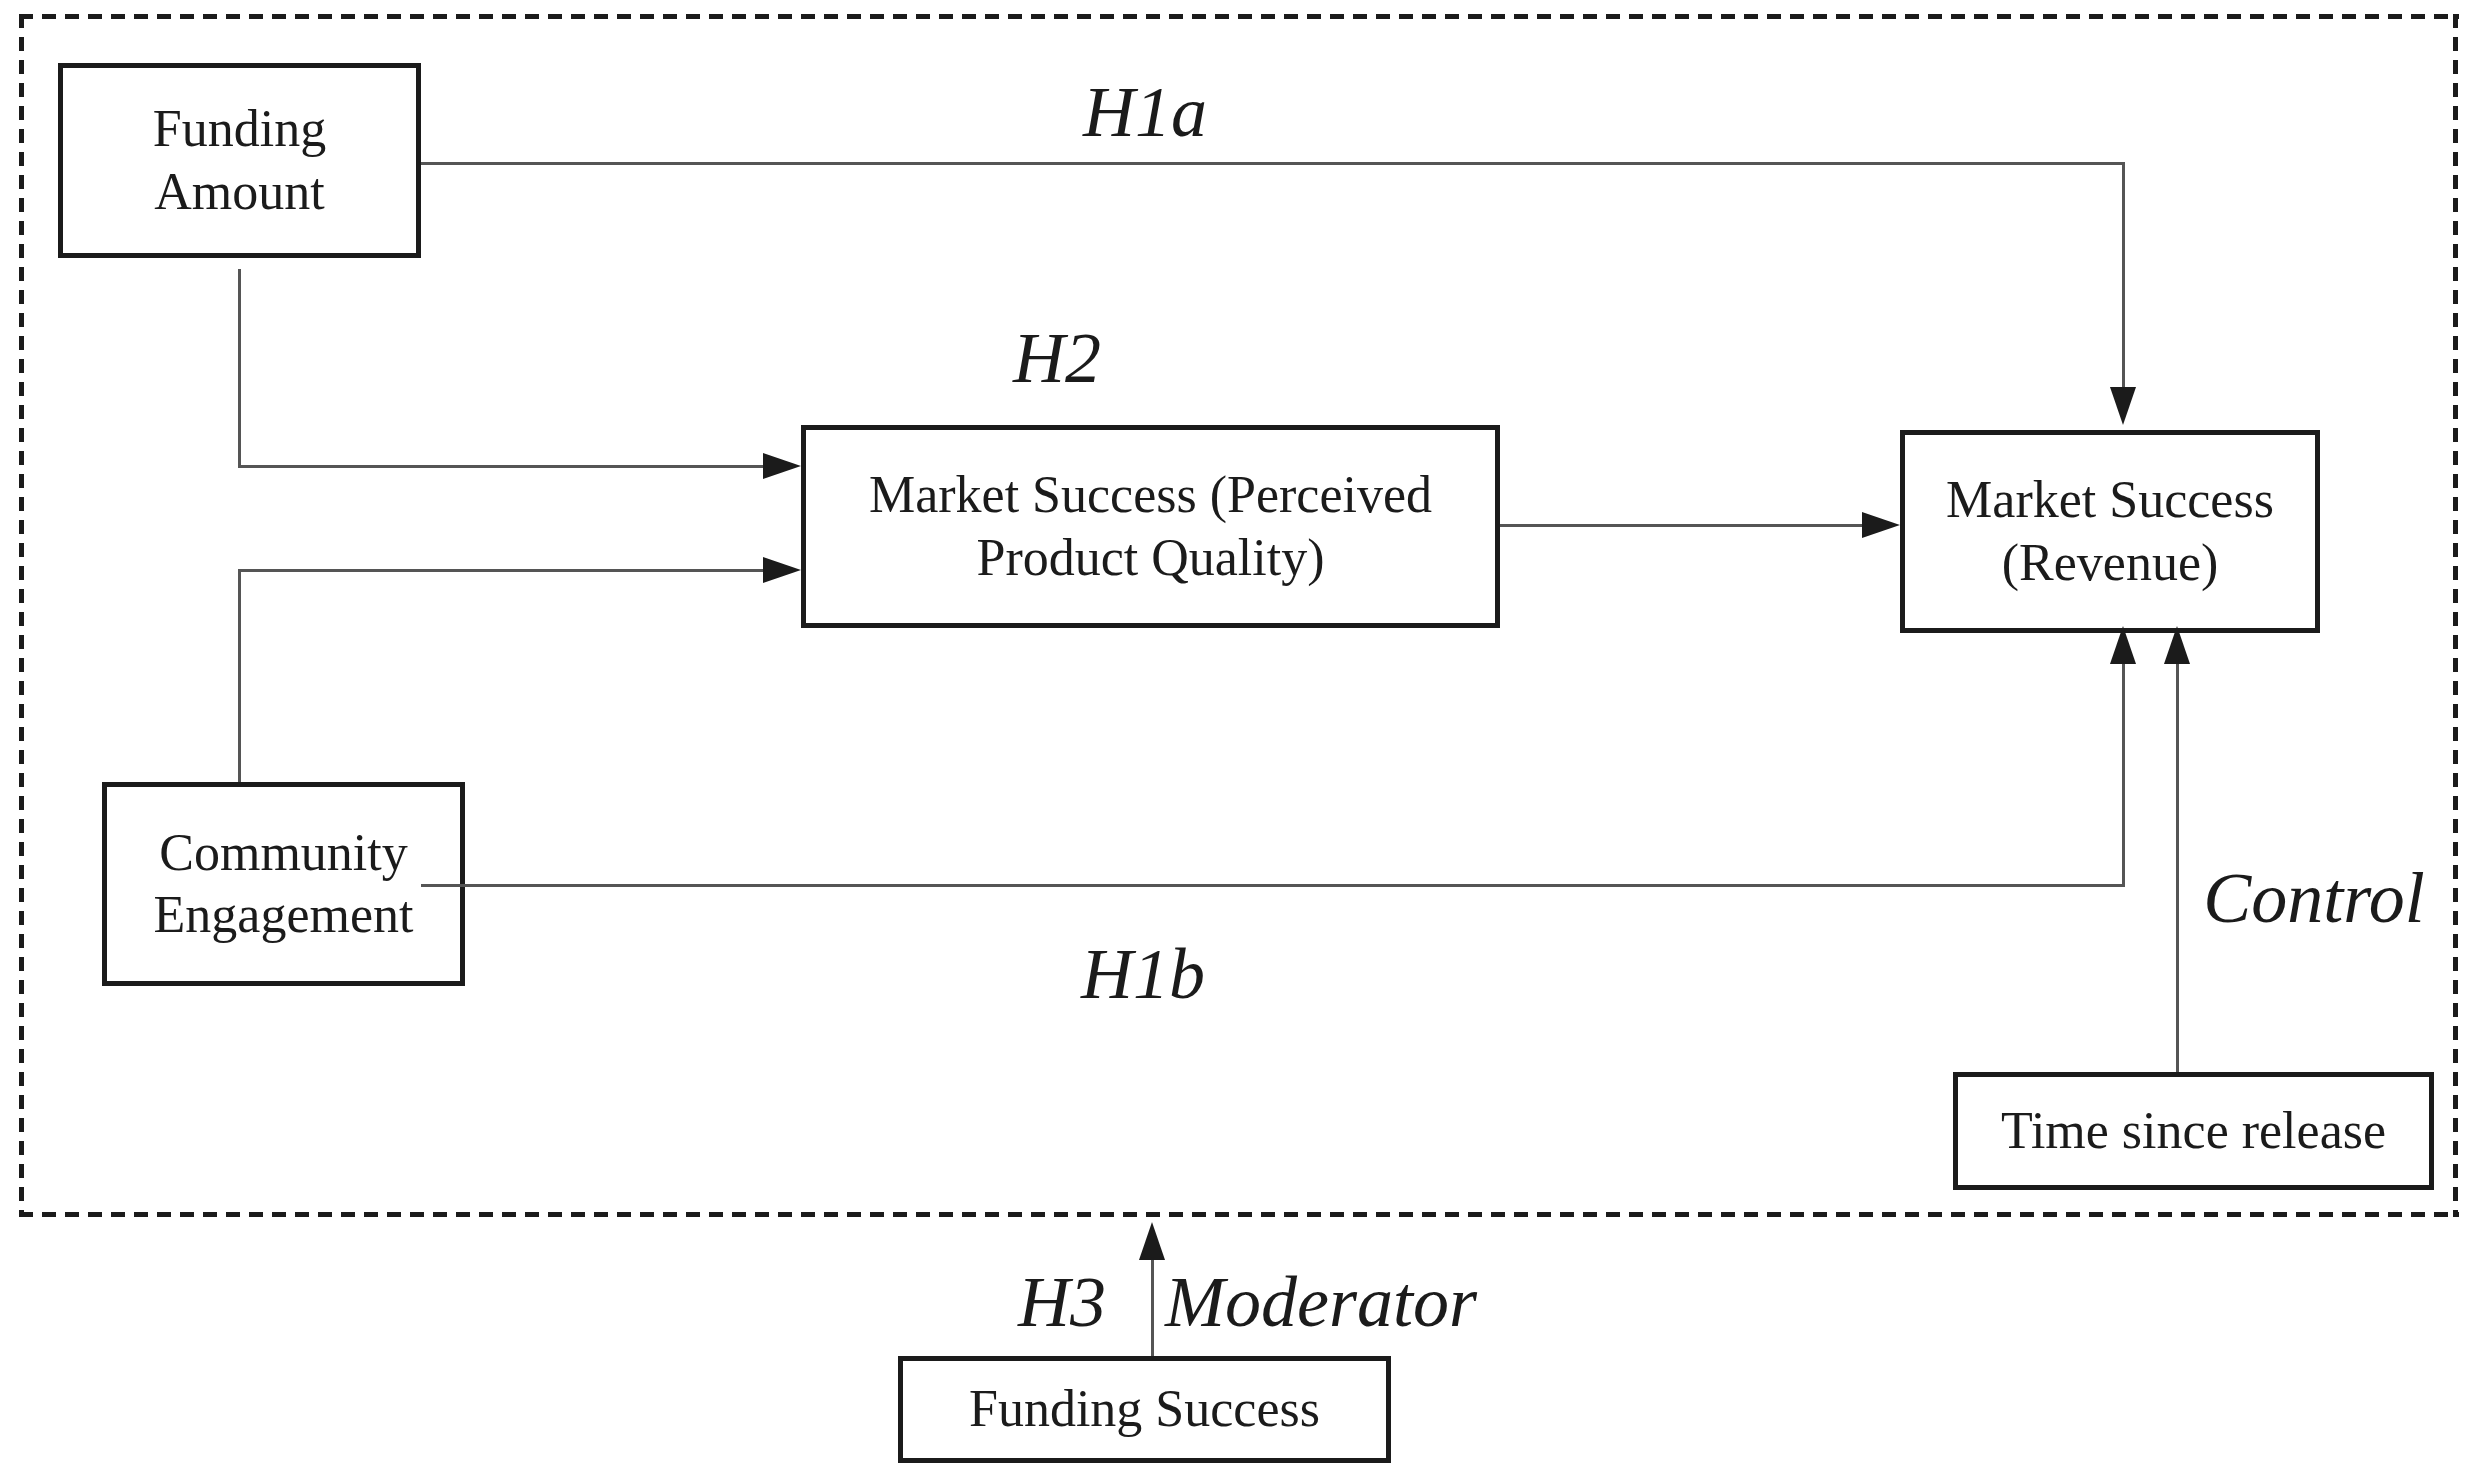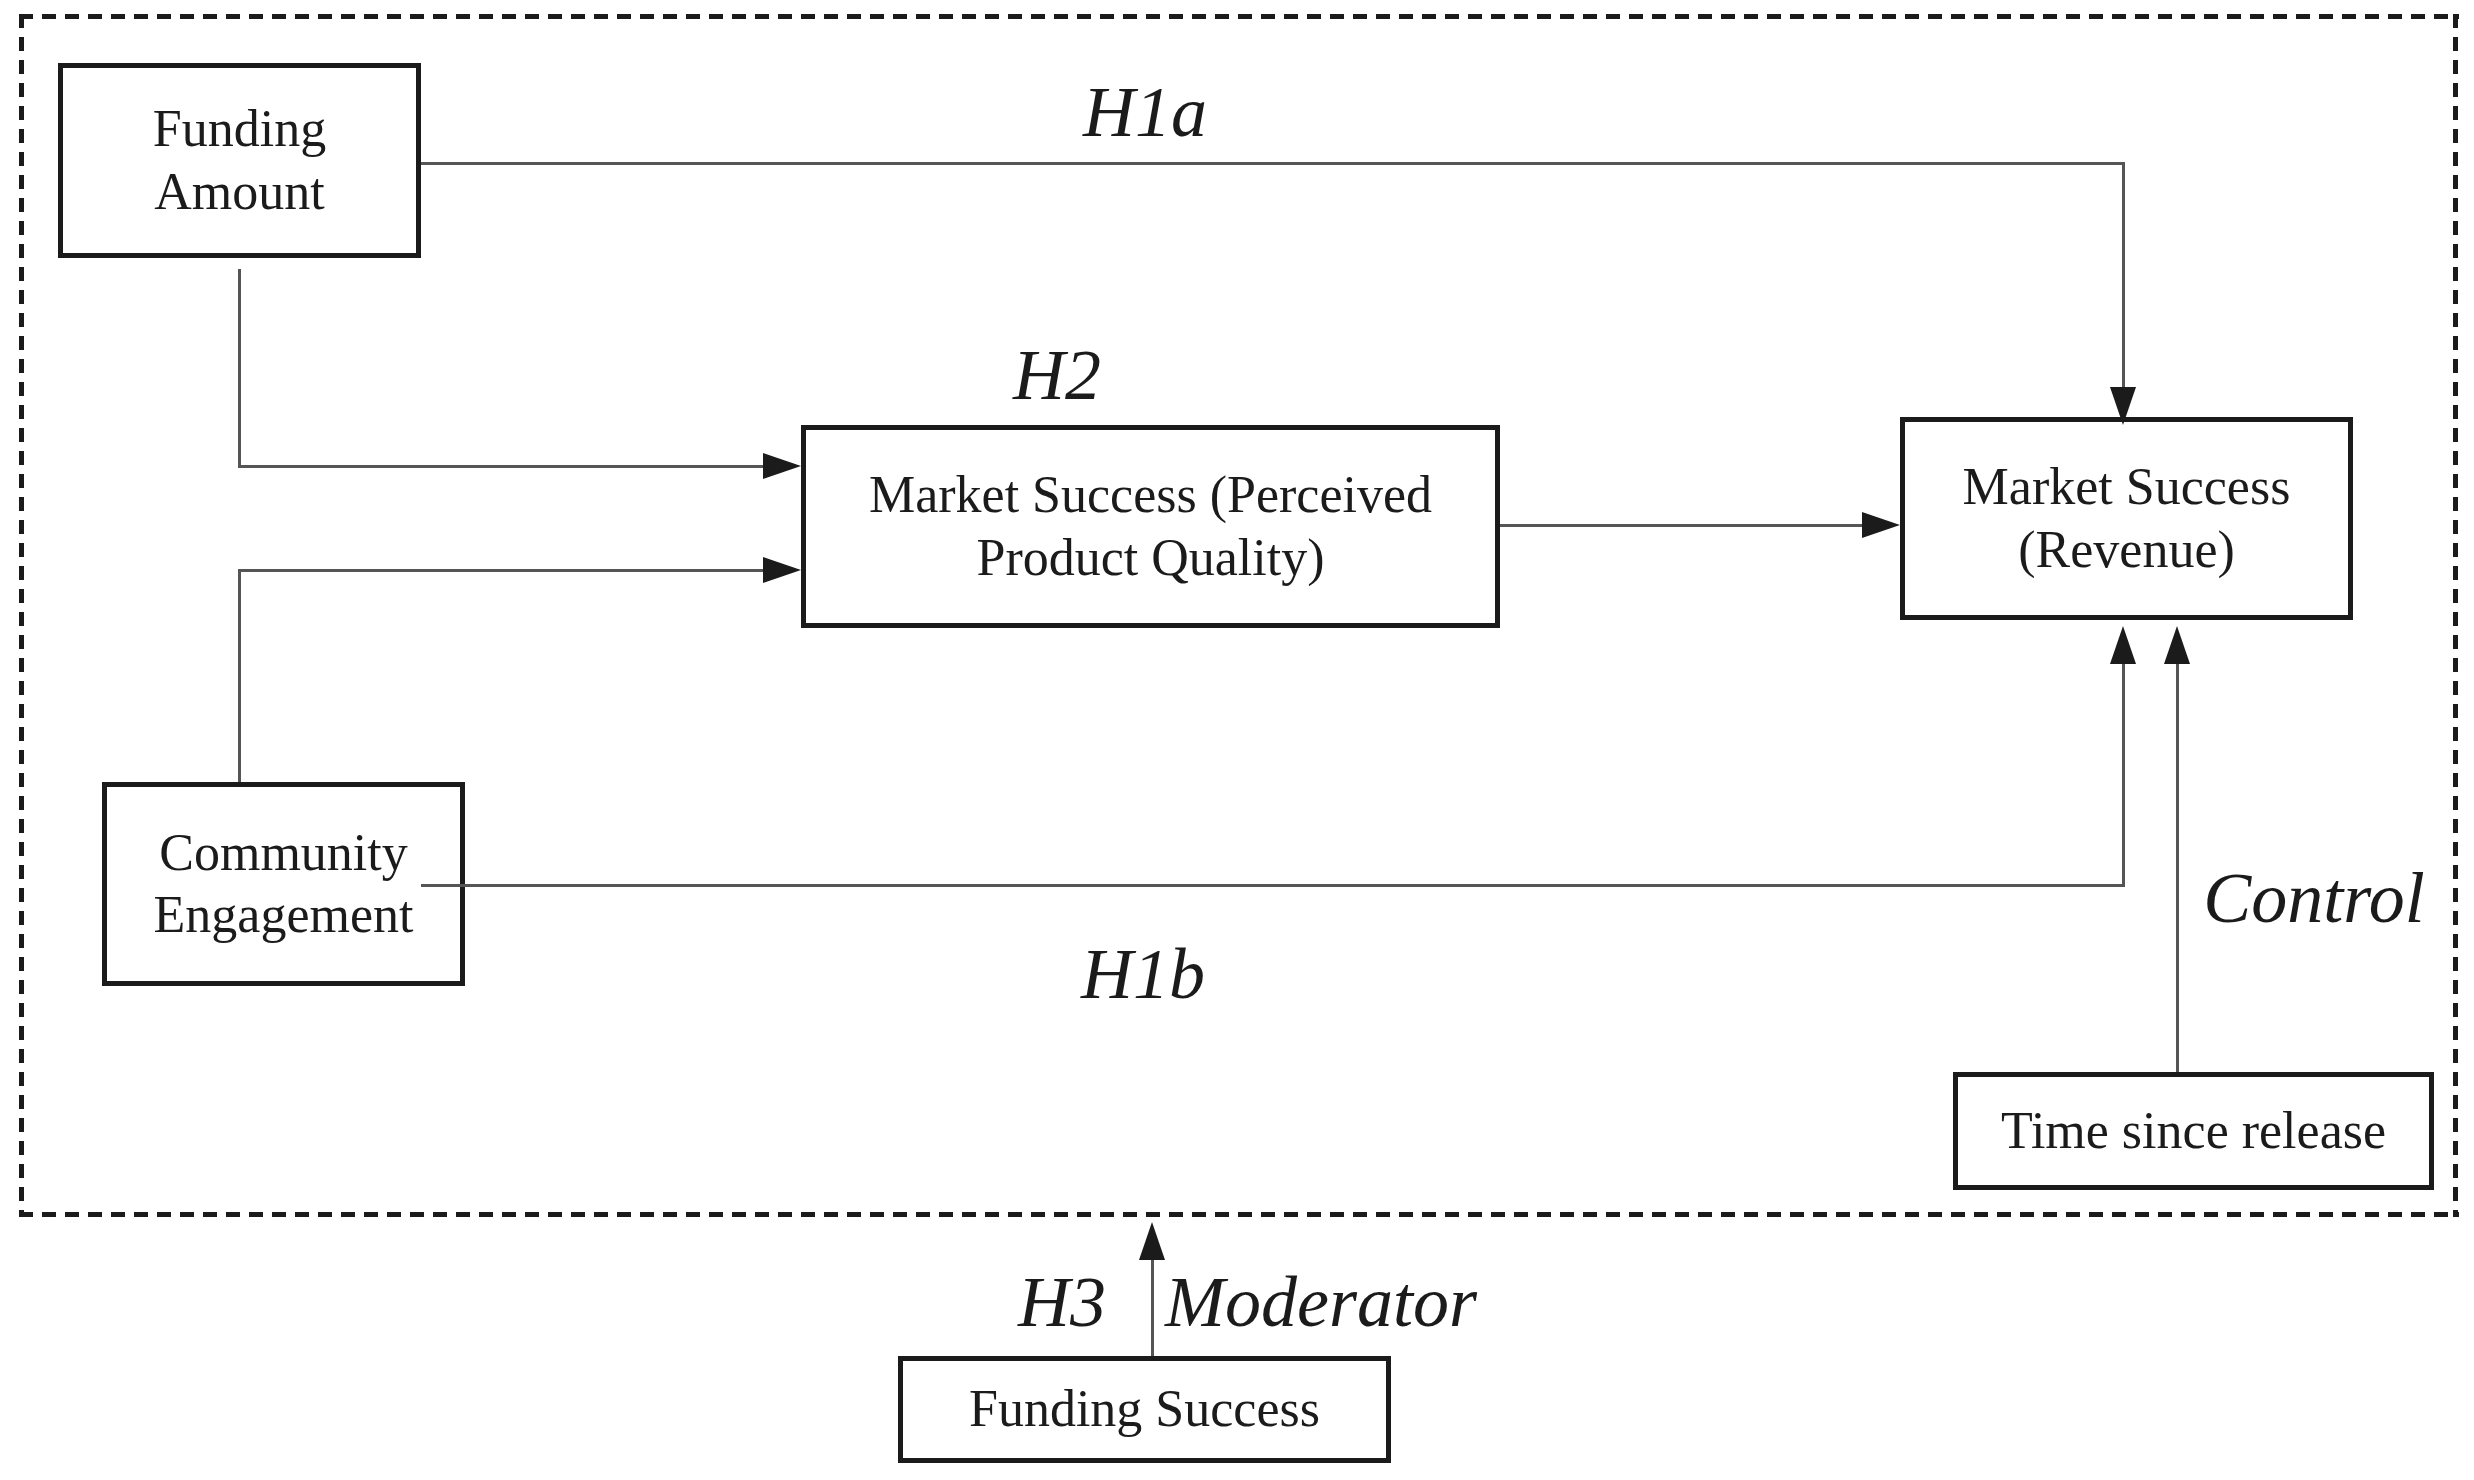--- a/index.html
+++ b/index.html
@@ -62,21 +62,21 @@
   <div class="box" style="left:58px;top:782px;width:363px;height:204px;margin-left:44px;">
     <span>Community</span>
     <span>Engagement</span>
   </div>
 
   <div class="box" style="left:801px;top:425px;width:699px;height:203px;">
     <span>Market Success (Perceived</span>
     <span>Product Quality)</span>
   </div>
 
-  <div class="box" style="left:1900px;top:417px;width:453px;height:203px;">
+  <div class="box" style="left:1900px;top:430px;width:420px;height:203px;">
     <span>Market Success</span>
     <span>(Revenue)</span>
   </div>
 
   <div class="box" style="left:1933px;top:1072px;width:481px;height:118px;margin-left:20px;">
     <span>Time since release</span>
   </div>
 
   <div class="box" style="left:898px;top:1356px;width:493px;height:107px;">
     <span>Funding Success</span>
@@ -101,20 +101,20 @@
   <div class="line" style="left:2122px;top:660px;width:3.4px;height:225px;"></div>
   <div class="arrow up" style="left:2110px;top:626px;"></div>
 
   <div class="line" style="left:2176px;top:660px;width:3.4px;height:412px;"></div>
   <div class="arrow up" style="left:2164px;top:626px;"></div>
 
   <div class="line" style="left:1151px;top:1255px;width:3.4px;height:101px;"></div>
   <div class="arrow up" style="left:1139px;top:1222px;"></div>
 
   <div class="lbl" style="left:1145px;top:112px;">H1a</div>
-  <div class="lbl" style="left:1057px;top:375px;text-align:center;">H2</div>
+  <div class="lbl" style="left:1057px;top:358px;text-align:center;">H2</div>
   <div class="lbl" style="left:1143px;top:974px;">H1b</div>
   <div class="lbl" style="left:2314px;top:866px;margin-top:32px;">Control</div>
   <div class="lbl" style="left:1062px;top:1302px;">H3</div>
   <div class="lbl" style="left:1321px;top:1302px;">Moderator</div>
 
 </div>
 
 
 </body></html>

